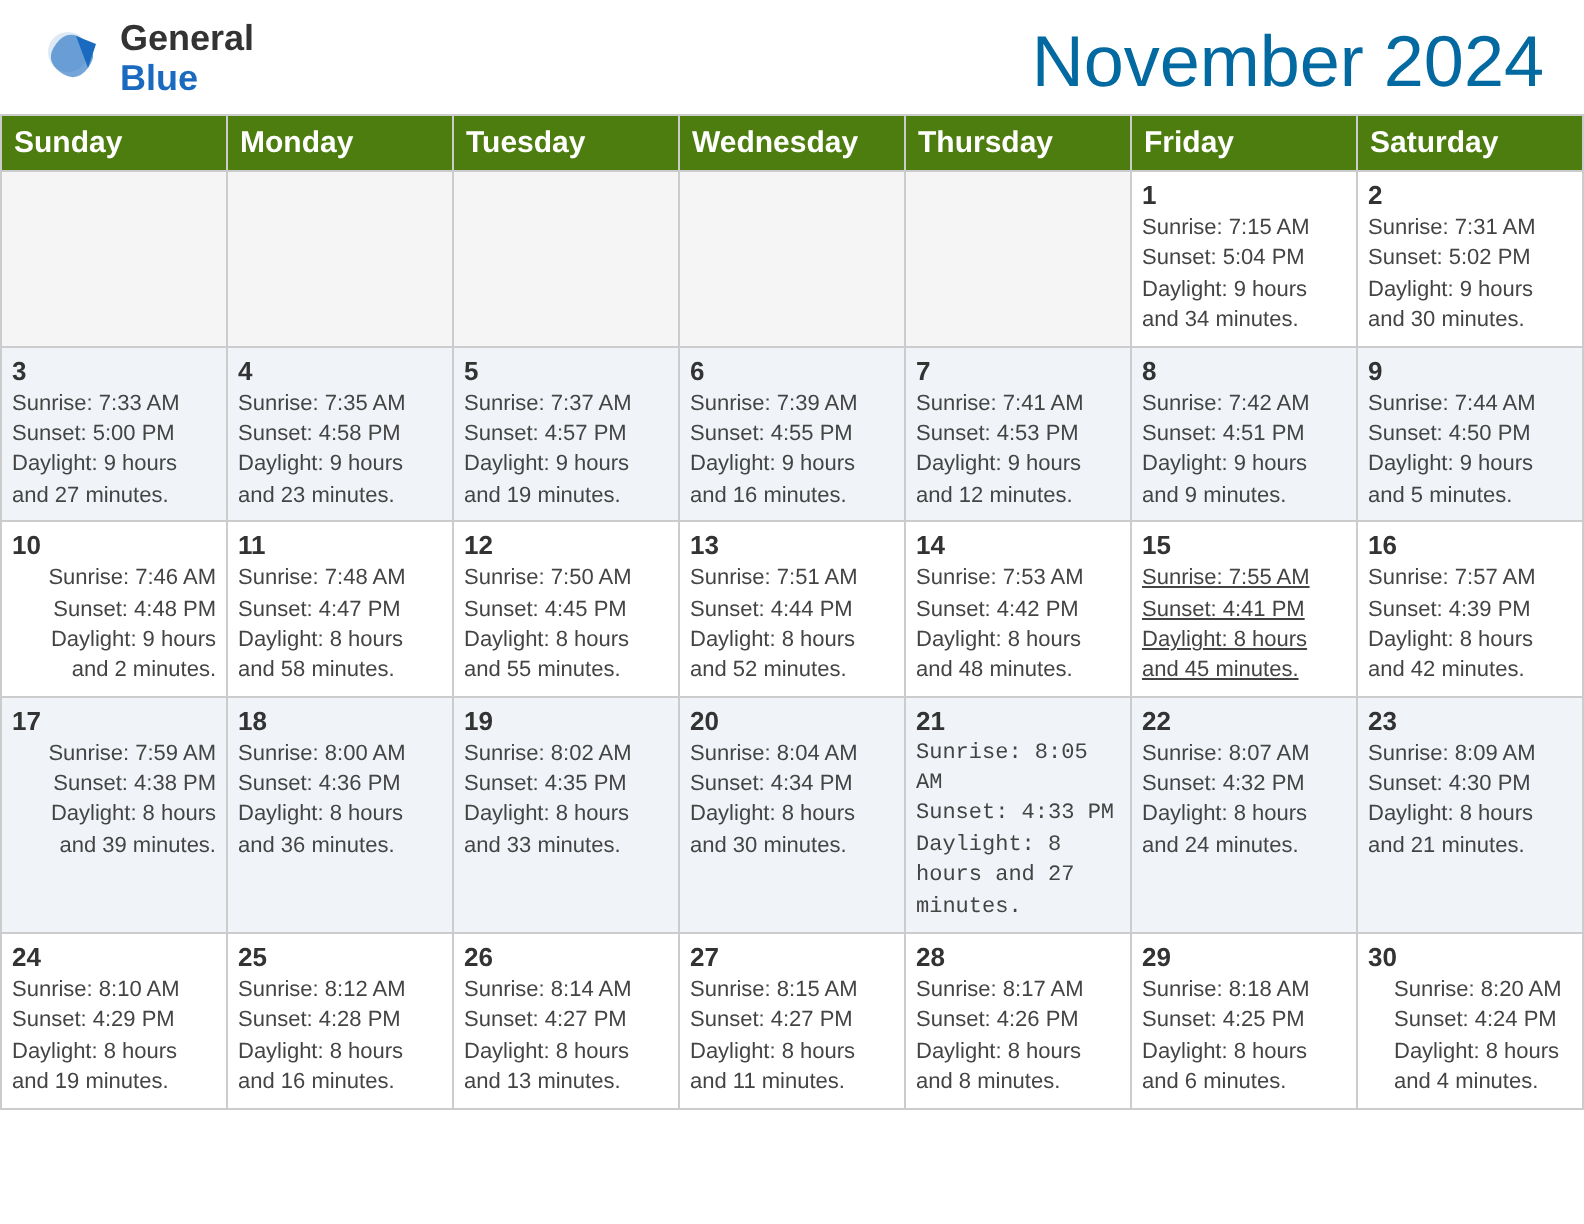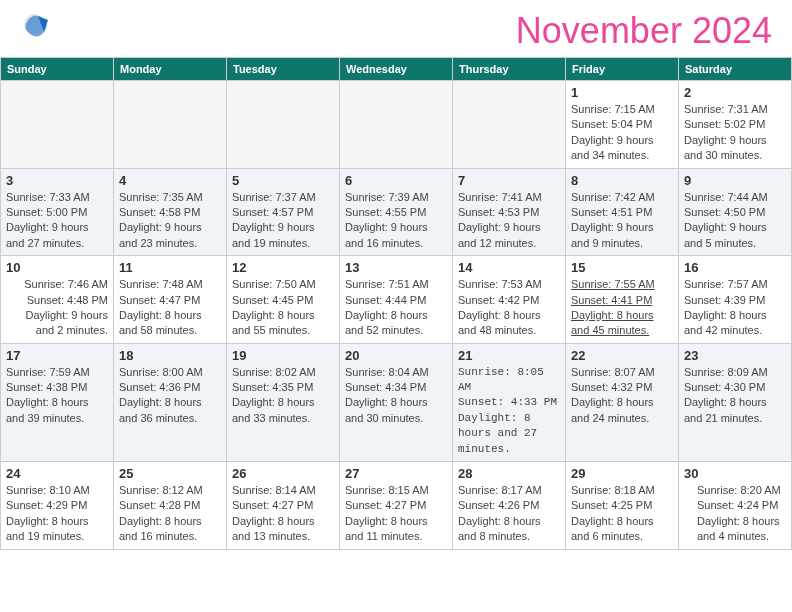--- a/index.html
+++ b/index.html
@@ -1,40 +1,46 @@
 <!DOCTYPE html>
 <html><head>
   <meta charset="utf-8">
   <style>
     * { box-sizing: border-box; margin: 0; padding: 0; }
     body { font-family: Arial, sans-serif; background: #fff; width: 792px; min-height: 612px; }
     .header { padding: 10px 20px 5px; display: flex; align-items: flex-start; justify-content: space-between; }
     .logo { display: flex; flex-direction: column; align-items: flex-start; }
     .title-block { text-align: right; }
-    .month-title { font-size: 36px; color: #ec4899; font-weight: normal; }
+    .month-title { font-size: 36px; color: #0369a1; font-weight: normal; }
     .location { font-size: 16px; color: #555; }
     .calendar { width: 100%; border-collapse: collapse; margin: 0; }
-    .calendar th { background: #0f766e; color: #fff; text-align: left; padding: 5px 6px; font-size: 11px; border: 1px solid #ccc; }
+    .calendar th { background: #4d7c0f; color: #fff; text-align: left; padding: 5px 6px; font-size: 15px; border: 1px solid #ccc; }
     .calendar td { border: 1px solid #ccc; vertical-align: top; padding: 4px 5px; font-size: 11px; width: calc(100%/7); background: #fff; }
     .calendar td.empty { background: #f5f5f5; }
     .day-num { font-size: 13px; font-weight: bold; color: #333; display: block; margin-bottom: 2px; }
     .day-info { color: #444; line-height: 1.4; }
     .row-even td:not(.empty) { background: #f0f4f8; }
   </style>
 </head>
 <body>
 
 <div class="header">
   <div class="logo">
     <div style="display:flex;align-items:center;gap:4px;">
       <svg width="36" height="36" viewBox="0 0 36 36">
         <circle cx="14" cy="14" r="10" fill="#1a6bbf" opacity="0.15"></circle>
         <path d="M8 10 Q14 2 22 8 Q30 14 24 22 Q18 30 10 24 Q2 18 8 10Z" fill="#1a6bbf" opacity="0.6"></path>
         <path d="M18 6 L28 10 L24 22 Z" fill="#1a6bbf"></path>
       </svg>
+      <div>
+        <div style="font-size:18px;font-weight:bold;line-height:1.1;">
+          <span style="color:#333;">General</span>
+        </div>
+        <div style="font-size:18px;font-weight:bold;color:#1a6bbf;line-height:1.1;">Blue</div>
+      </div>
     </div>
   </div>
   <div class="title-block">
     <div class="month-title">November 2024</div>
   </div>
 </div>
 
 <table class="calendar">
   <thead>
     <tr id="thead-row">
@@ -151,21 +157,21 @@
         <td>
           <span class="day-num">16</span>
           <div class="day-info" style="white-space: pre-line;">Sunrise: 7:57 AM
 Sunset: 4:39 PM
 Daylight: 8 hours and 42 minutes.</div>
         </td>
       </tr>
       <tr class="row-even">
         <td>
           <span class="day-num">17</span>
-          <div class="day-info" style="white-space: pre-line;">Sunrise: 7:59 AM
+          <div class="day-info" style="white-space: pre-line; text-align: right;">Sunrise: 7:59 AM
 Sunset: 4:38 PM
 Daylight: 8 hours and 39 minutes.</div>
         </td>
         <td>
           <span class="day-num">18</span>
           <div class="day-info" style="white-space: pre-line;">Sunrise: 8:00 AM
 Sunset: 4:36 PM
 Daylight: 8 hours and 36 minutes.</div>
         </td>
         <td>

